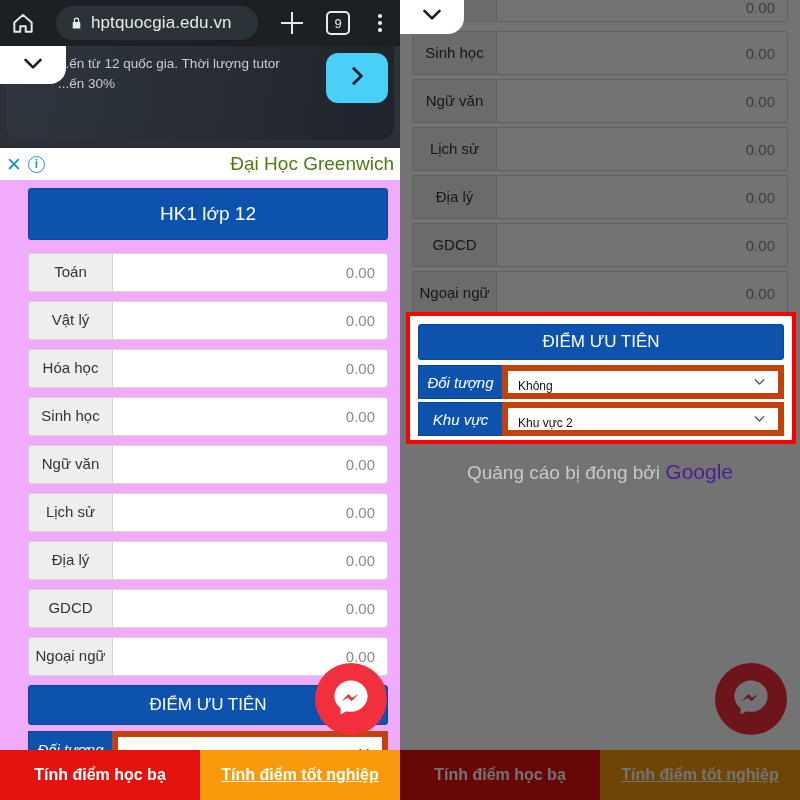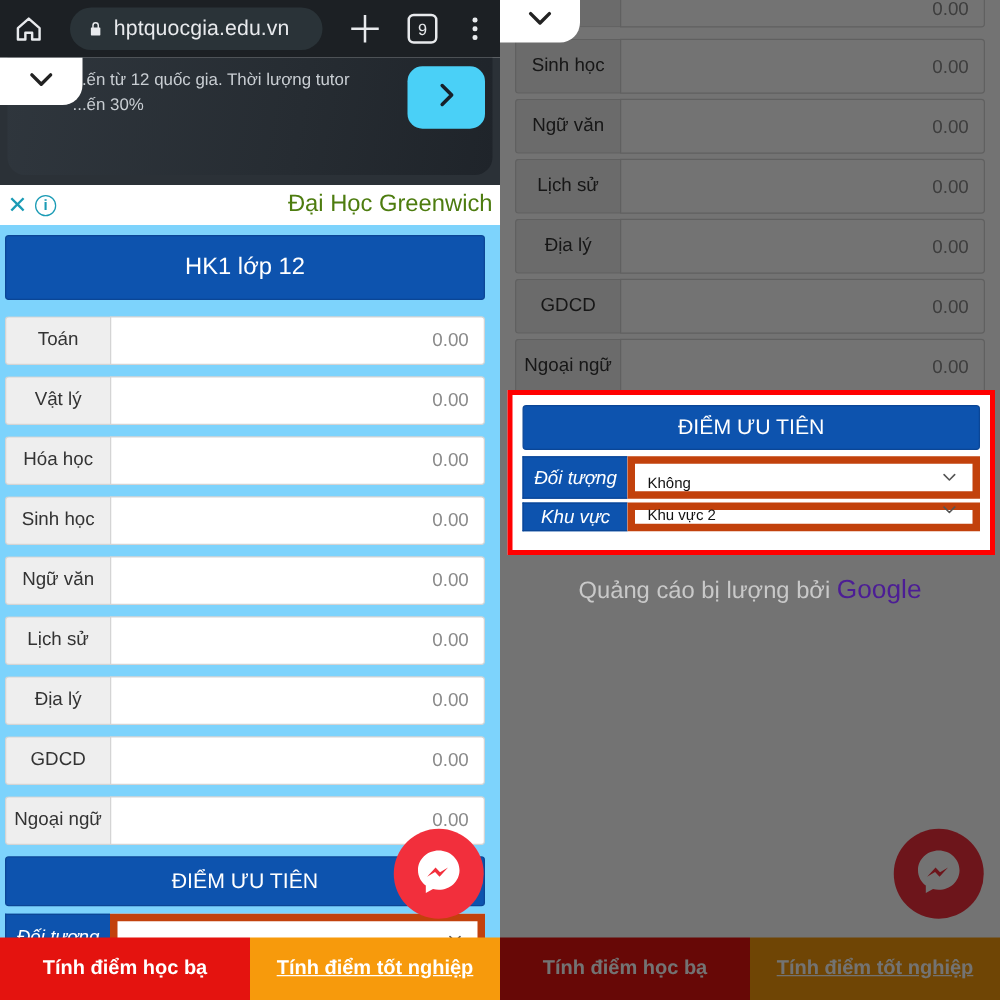--- a/index.html
+++ b/index.html
@@ -124,21 +124,21 @@
     display: flex; align-items: center; justify-content: center;
   }
   .ad-brand {
     margin-left: auto;
     color: #4d7c0f;
     font-size: 19px;
     white-space: nowrap;
   }
 
   
-  .form-area { padding: 8px 12px 0 4px; background: #7dd3fc; }
+  .form-area { padding: 8px 12px 0 28px; background: #f0abfc; }
 
   .section-btn {
     background: #0d53ae;
     color: #ffffff;
     font-size: 19px;
     height: 52px;
     border-radius: 3px;
     display: flex; align-items: center; justify-content: center;
     margin-bottom: 13px;
     border: 1px solid #0b4696;
@@ -451,35 +451,35 @@
         <div class="select-box">
           <span>Không</span>
           <span class="chev">
             <svg viewBox="0 0 24 24" width="17" height="17" fill="none" stroke="#555" stroke-width="1.8">
                 <path d="M6 9.5 12 15.5 18 9.5" stroke-linecap="round" stroke-linejoin="round"></path>
               </svg>
           </span>
         </div>
       </div>
 
-      <div class="select-row" style="height:23px;margin-bottom:12px;">
+      <div class="select-row" style="height:34px;margin-bottom:12px;">
         <div class="select-label w1">Khu vực</div>
         <div class="select-box">
           <span>Khu vực 2</span>
           <span class="chev">
             <svg viewBox="0 0 24 24" width="17" height="17" fill="none" stroke="#555" stroke-width="1.8">
                 <path d="M6 9.5 12 15.5 18 9.5" stroke-linecap="round" stroke-linejoin="round"></path>
               </svg>
           </span>
         </div>
       </div>
     </div>
 
     <div class="dim-note">
-      <span>Quảng cáo bị lượng bởi </span><span class="g">Google</span>
+      <span>Quảng cáo bị đóng bởi </span><span class="g">Google</span>
     </div>
 
     <div class="fab" style="z-index:29;">
       <span>
         <svg viewBox="0 0 36 36" width="46" height="46">
           <path fill="#ffffff" d="M18 5C10.8 5 5 10.5 5 17.3c0 3.9 1.9 7.3 4.9 9.6v4.7l4.5-2.5c1.2.3 2.4.5 3.6.5 7.2 0 13-5.5 13-12.3S25.2 5 18 5z"></path>
           <path fill="#f22f3c" d="M10.7 21.4 16 15.7l2.8 2.9 5-2.9-5.3 5.7-2.8-2.9-5 2.9z"></path>
         </svg>
       </span>
     </div>

